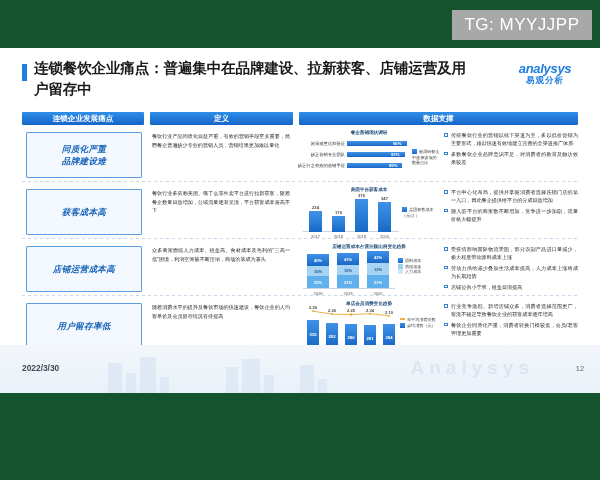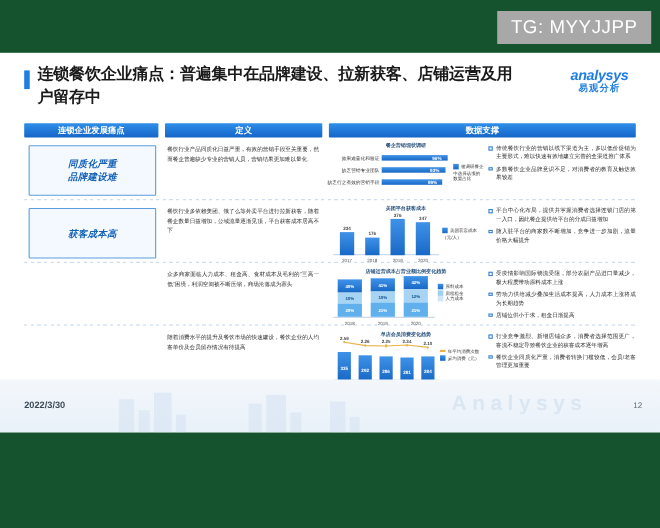--- a/index.html
+++ b/index.html
@@ -241,20 +241,21 @@
             </div>
             <div class="bullet">
               <span class="sq"></span>
               <span>多数餐饮企业品牌意识不足，对消费者的教育及触达效果较差</span>
             </div>
           </div>
         </div>
       </div>
 
       <div class="row r2">
+        <div class="painbox">店铺运营成本高</div>
         <div class="defbox">众多商家面临人力成本、租金高、食材成本及毛利的"三高一低"困境，利润空间被不断压缩，商场沦落成为寡头</div>
 
         <div class="datacell">
           <div class="chartwrap">
             <div class="chart-title">店铺运营成本占营业额比例变化趋势</div>
             <div class="axis-line" style="left:4px;bottom:7px;width:92px;"></div>
 
             <div class="seg seg1" style="left:8px;bottom:30px;width:22px;height:12px;">
               <div class="seg-lbl">40%</div>
             </div>
@@ -306,20 +307,21 @@
             </div>
             <div class="bullet">
               <span class="sq"></span>
               <span>店铺位供小于求，租金日渐提高</span>
             </div>
           </div>
         </div>
       </div>
 
       <div class="row r3">
+        <div class="painbox">用户留存率低</div>
         <div class="defbox">随着消费水平的提升及餐饮市场的快速建设，餐饮企业的人均客单价及会员留存情况有待提高</div>
 
         <div class="datacell">
           <div class="chartwrap">
             <div class="chart-title">单店会员消费变化趋势</div>
             <div class="axis-line" style="left:4px;bottom:7px;width:96px;"></div>
 
             <div class="vb" style="left:8px;width:12px;height:26px;"></div>
             <div class="vb-val inside" style="left:8px;bottom:16px;width:12px;">335</div>
             <div class="axis-lab" style="left:6px;width:16px;">2016</div>

